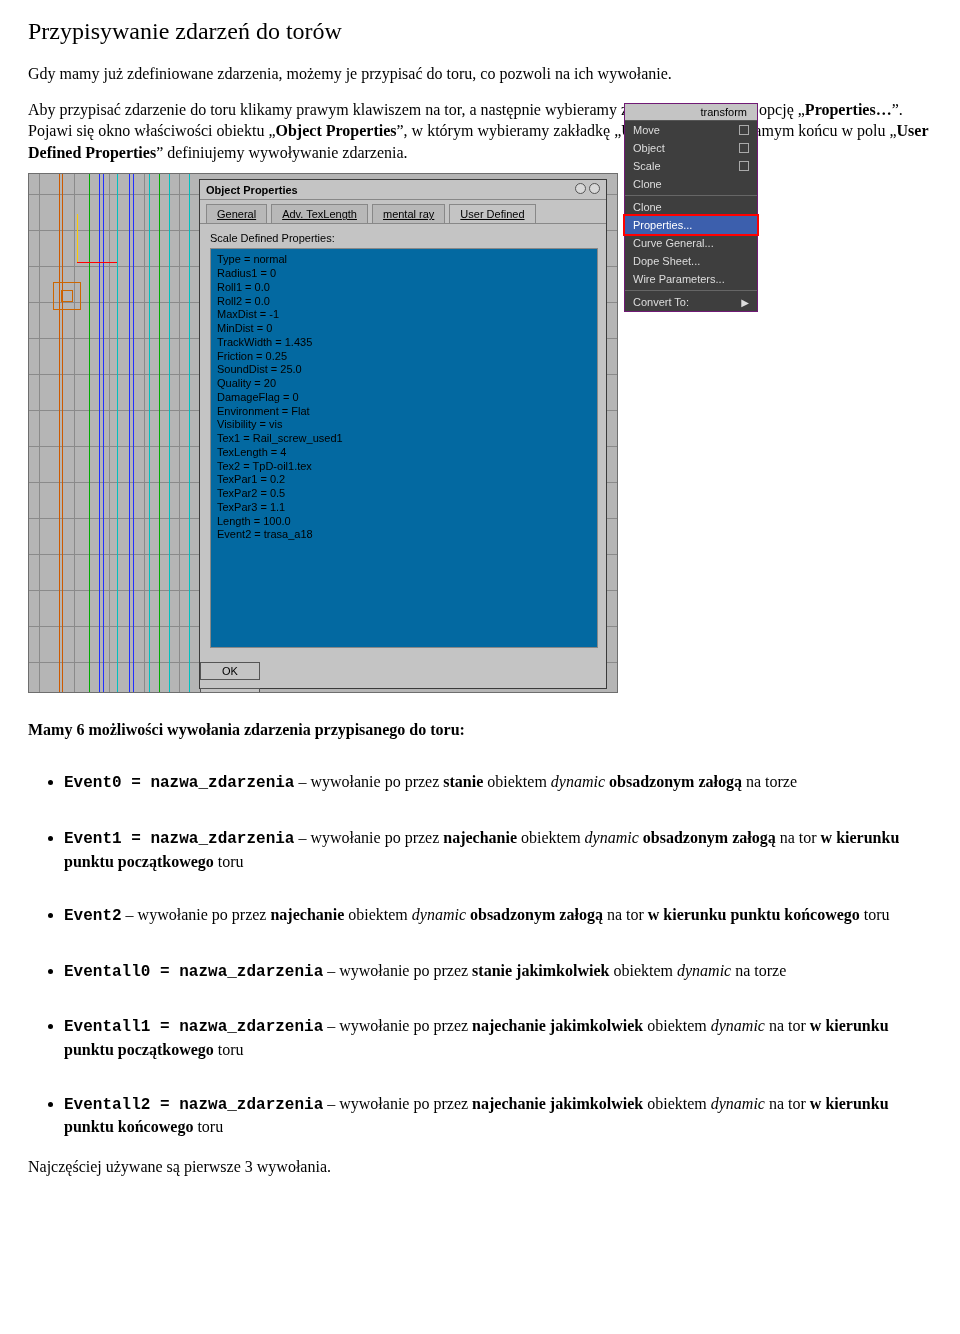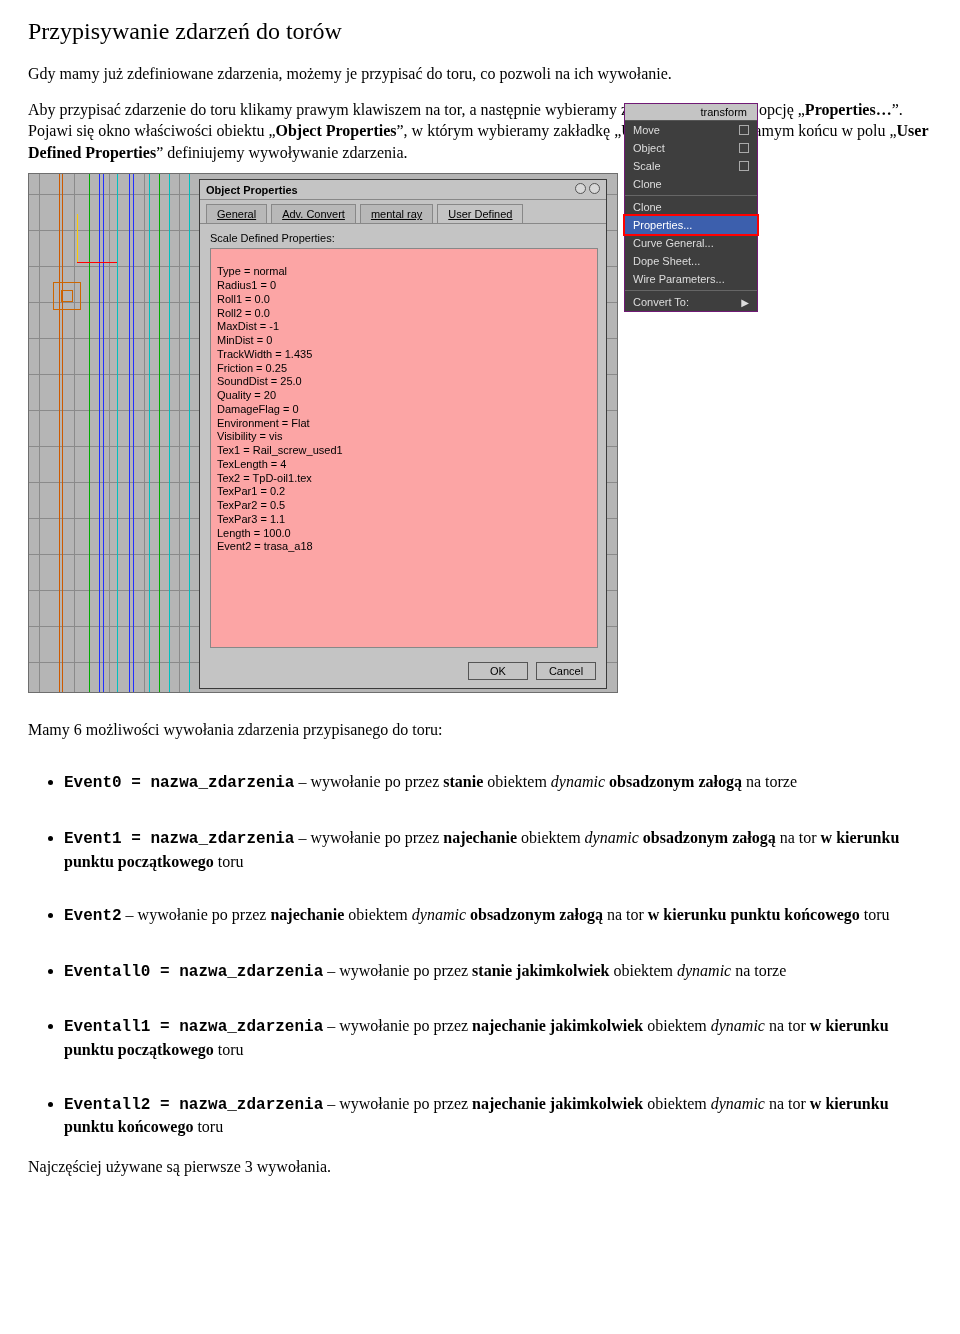--- a/index.html
+++ b/index.html
@@ -48,34 +48,34 @@
     font-size:11px;
   }
   .titlebar { background:#c4c4c4; height:20px; display:flex; align-items:center; justify-content:space-between; padding:0 6px; border-bottom:1px solid #888; }
   .titlebar .ttl { font-weight:bold; }
   .titlebar .wbtns span { display:inline-block; width:11px; height:11px; border:1px solid #555; border-radius:50%; margin-left:3px; background:#d8d8d8; }
   .tabs { display:flex; padding:4px 6px 0 6px; gap:4px; border-bottom:1px solid #888; }
   .tab { padding:3px 10px; background:#b8b8b8; border:1px solid #888; border-bottom:none; font-size:11px;text-decoration:underline; }
   .tab.active { background:#c4c4c4; }
   .dlgbody { padding:8px 10px; }
   .dlglabel { margin-bottom:4px; }
-  .propsbox { background:#fca5a5; border:1px solid #888; width:388px; height:400px; padding:16px 6px; font-family: "MS Sans Serif", Tahoma, sans-serif; font-size:11px; line-height:1.25; white-space:pre; overflow:hidden; }
-  .dlgbtns { display:flex; justify-content:flex-end; gap:8px; padding:6px 10px 0 0; }
+  .propsbox { background:#0369a1; border:1px solid #888; width:388px; height:400px; padding:4px 6px; font-family: "MS Sans Serif", Tahoma, sans-serif; font-size:11px; line-height:1.25; white-space:pre; overflow:hidden; }
+  .dlgbtns { display:flex; justify-content:flex-end; gap:8px; padding:6px 10px 0 0;flex-direction:column; }
   .btn { width:60px; height:18px; background:#c4c4c4; border:1px solid #555; font-size:11px; display:flex; align-items:center; justify-content:center; }
   
   .ctxouter { border:1px solid #701a75; }
   .ctxtitle { background:#c4c4c4; font-family:Tahoma,sans-serif; font-size:11px; text-align:right; padding:2px 10px; border-bottom:1px solid #555; }
   .ctxmenu { background:#3e3e3e; color:#ddd; font-family:Tahoma,sans-serif; font-size:11px; width:132px; }
   .ctxitem { padding:3px 8px; display:flex; justify-content:space-between; align-items:center; }
   .ctxitem .mark { width:10px; height:10px; border:1px solid #aaa; }
   .ctxsep { height:1px; background:#666; margin:2px 0; }
   .ctxhl { background:#3c5fad; color:#fff; outline:2px solid #ff0000; }
   .ctxarrow { font-size:10px; }
   
-  p.sect { margin-bottom: 12px; }
+  p.sect { margin-bottom: 12px; font-weight: bold; }
   ul.blist { list-style: disc; margin-left: 36px; margin-bottom: 20px; }
   ul.blist li { margin-bottom: 6px; line-height:1.35;margin-top:32px; }
   code, .mono { font-family: "Courier New", monospace; }
 </style>
 </head>
 <body>
 
 <h1>Przypisywanie zdarzeń do torów</h1>
 
 <p class="intro">Gdy mamy już zdefiniowane zdarzenia, możemy je przypisać do toru, co pozwoli na ich wywołanie.</p>
@@ -123,21 +123,21 @@
       <div class="axis-arrow" style="left:48px; top:40px"></div>
       <div class="axis-arrow2" style="left:48px; top:88px"></div>
 
       <div class="dialog">
         <div class="titlebar">
           <span class="ttl">Object Properties</span>
           <span class="wbtns"><span></span><span></span></span>
         </div>
         <div class="tabs">
           <div class="tab">General</div>
-          <div class="tab">Adv. Convert</div>
+          <div class="tab">Adv. TexLength</div>
           <div class="tab">mental ray</div>
           <div class="tab active">User Defined</div>
         </div>
         <div class="dlgbody">
           <div class="dlglabel">Scale Defined Properties:</div>
           <div class="propsbox">Type = normal
 Radius1 = 0
 Roll1 = 0.0
 Roll2 = 0.0
 MaxDist = -1

